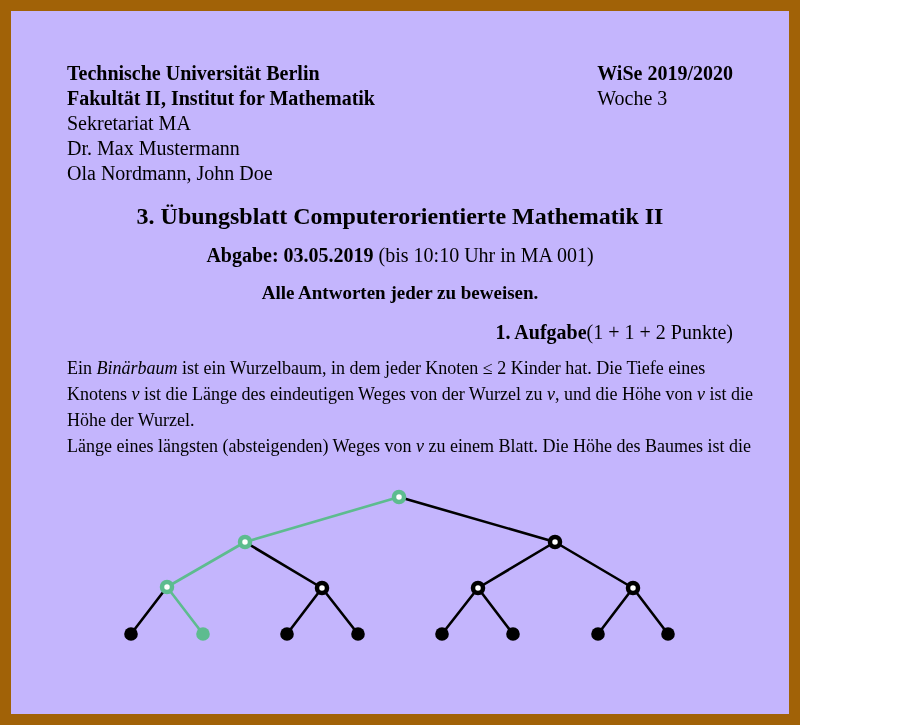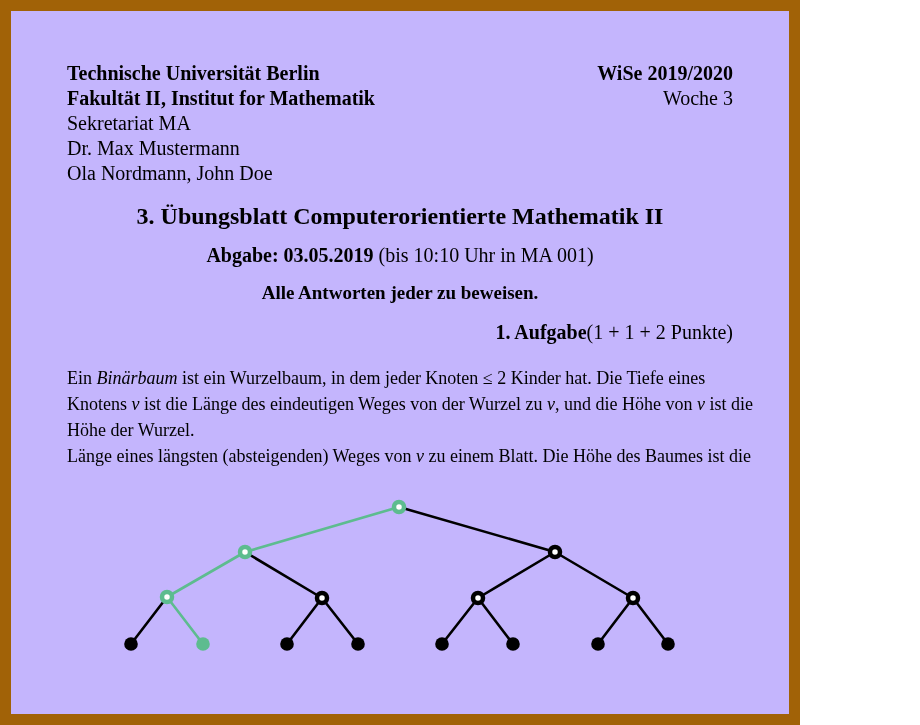--- a/index.html
+++ b/index.html
@@ -10,32 +10,32 @@
     box-sizing: border-box;
     border: 11px solid #a16207;
     background: #c4b5fd;
     overflow: hidden;
     font-family: "Liberation Serif", serif;
     color: #000000;
   }
   .content { padding: 50px 56px 0 56px; }
   .bold { font-weight: bold; }
   .header { display: flex; justify-content: space-between; font-size: 20px; line-height: 25px; }
-  .header-right { text-align: right; margin-left: 16px; }
+  .header-right { text-align: left; margin-left: 16px; }
   .title {
     text-align: center;
     font-size: 24px;
     line-height: 28px;
     font-weight: bold;
     margin-top: 16px;
   }
   .submission { text-align: center; font-size: 20px; line-height: 25px; margin-top: 13px; }
   .notice { text-align: center; font-size: 19px; line-height: 24px; font-weight: bold; margin-top: 13px; }
   .exercise-row { display: flex; justify-content: flex-end; font-size: 20px; line-height: 25px; margin-top: 15px; }
-  .paragraph { margin-top: 20px; font-size: 18px; line-height: 26px; }
+  .paragraph { margin-top: 10px; font-size: 18px; line-height: 26px; }
   .paragraph-line { white-space: nowrap; }
   .tree { display: block; margin: 20px auto 0 auto; }
 </style>
 </head>
 <body>
 
 <div class="page">
   <div class="content">
 
     <div class="header">

